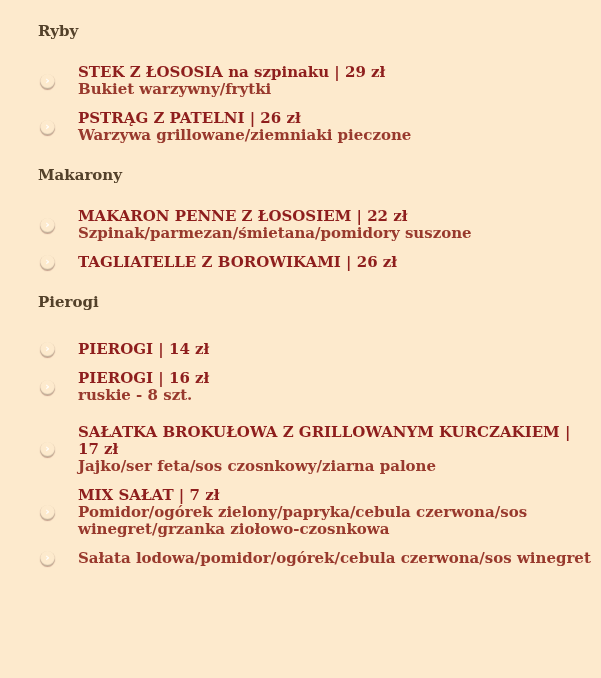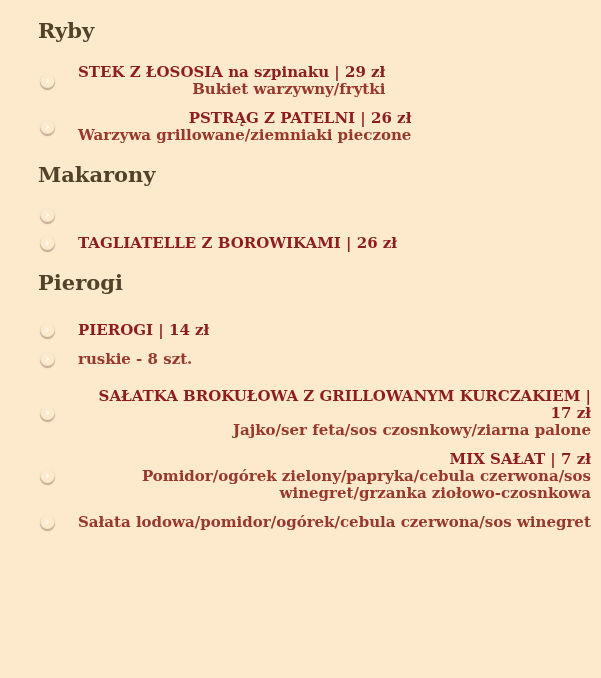--- a/index.html
+++ b/index.html
@@ -19,21 +19,21 @@
   .section {
     margin-top: 20px;
   }
   .section:first-of-type {
     margin-top: 0;
   }
   .section-heading {
     margin: 0 0 22px 0;
     font-family: "DejaVu Serif", "Liberation Serif", serif;
     font-weight: 700;
-    font-size: 21px;
+    font-size: 15px;
     line-height: 22px;
     color: var(--heading, #53412a);
   }
   .section:nth-of-type(n+3) .section-heading {
     margin-bottom: 28px;
   }
   .menu-item {
     display: flex;
     align-items: center;
     margin: 0 0 12px 0;
@@ -48,21 +48,20 @@
     box-shadow: 0 1px 1px rgba(90, 20, 20, 0.35), inset 0 -1px 1px rgba(0,0,0,0.25);
     color: #fff;
     font-family: "DejaVu Sans", "Liberation Sans", sans-serif;
     font-weight: 700;
     font-size: 11px;
     line-height: 14px;
     text-align: center;
   }
   .item-text {
     min-width: 0;
-    text-align: right;
   }
   .item-title {
     font-family: "DejaVu Serif", "Liberation Serif", serif;
     font-weight: 700;
     font-size: 15px;
     line-height: 17px;
     color: var(--title, #8e1e1d);
   }
   .item-desc {
     font-family: "DejaVu Serif", "Liberation Serif", serif;
@@ -91,39 +90,44 @@
           <div class="item-text">
             <div class="item-title">PSTRĄG Z PATELNI | 26 zł</div>
             <div class="item-desc">Warzywa grillowane/ziemniaki pieczone</div>
           </div>
         </div>
       </section>
       <section class="section">
         <h2 class="section-heading">Makarony</h2>
         <div class="menu-item">
           <span class="bullet">›</span>
+          <div class="item-text">
+            <div class="item-title">MAKARON PENNE Z ŁOSOSIEM | 22 zł</div>
+            <div class="item-desc">Szpinak/parmezan/śmietana/pomidory suszone</div>
+          </div>
         </div>
         <div class="menu-item">
           <span class="bullet">›</span>
           <div class="item-text">
             <div class="item-title">TAGLIATELLE Z BOROWIKAMI | 26 zł</div>
           </div>
         </div>
       </section>
       <section class="section">
         <h2 class="section-heading">Pierogi</h2>
         <div class="menu-item">
           <span class="bullet">›</span>
           <div class="item-text">
             <div class="item-title">PIEROGI | 14 zł</div>
           </div>
         </div>
         <div class="menu-item">
           <span class="bullet">›</span>
           <div class="item-text">
+            <div class="item-title">PIEROGI | 16 zł</div>
             <div class="item-desc">ruskie - 8 szt.</div>
           </div>
         </div>
       </section>
       <section class="section">
         <div class="menu-item">
           <span class="bullet">›</span>
           <div class="item-text">
             <div class="item-title">SAŁATKA BROKUŁOWA Z GRILLOWANYM KURCZAKIEM | 17 zł</div>
             <div class="item-desc">Jajko/ser feta/sos czosnkowy/ziarna palone</div>

